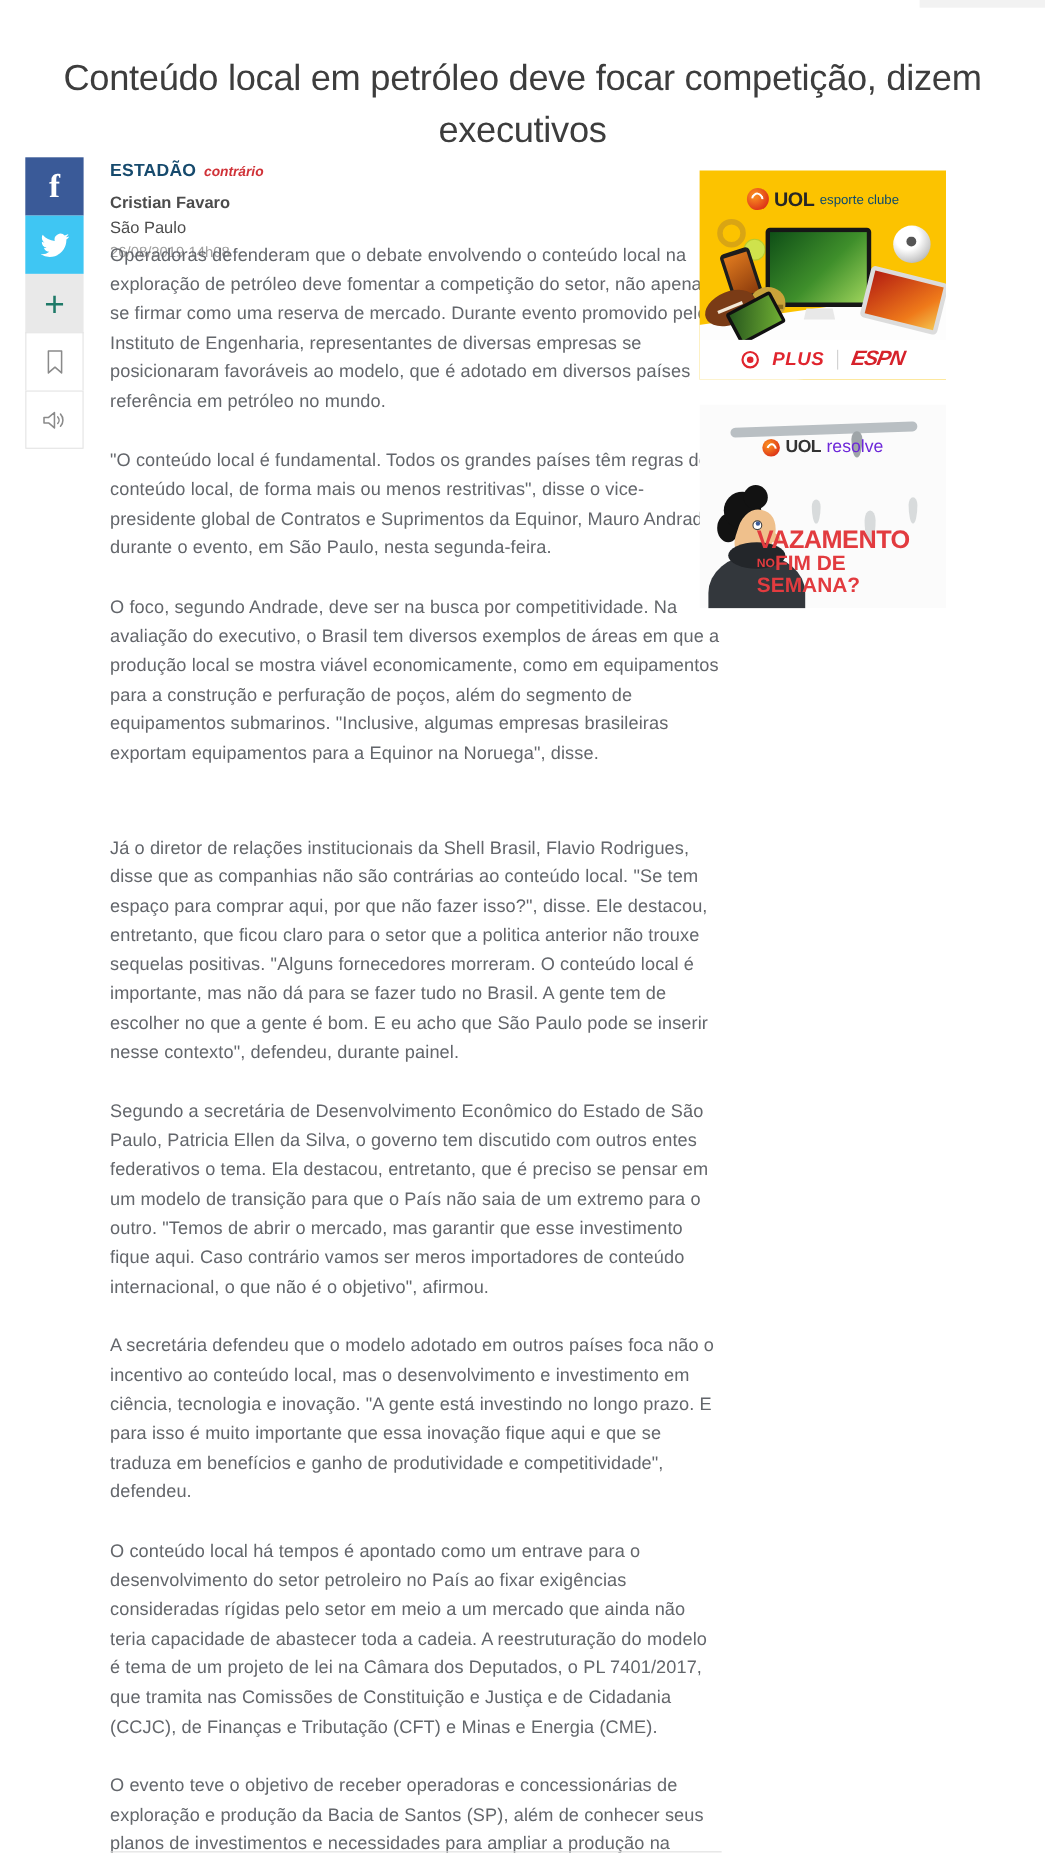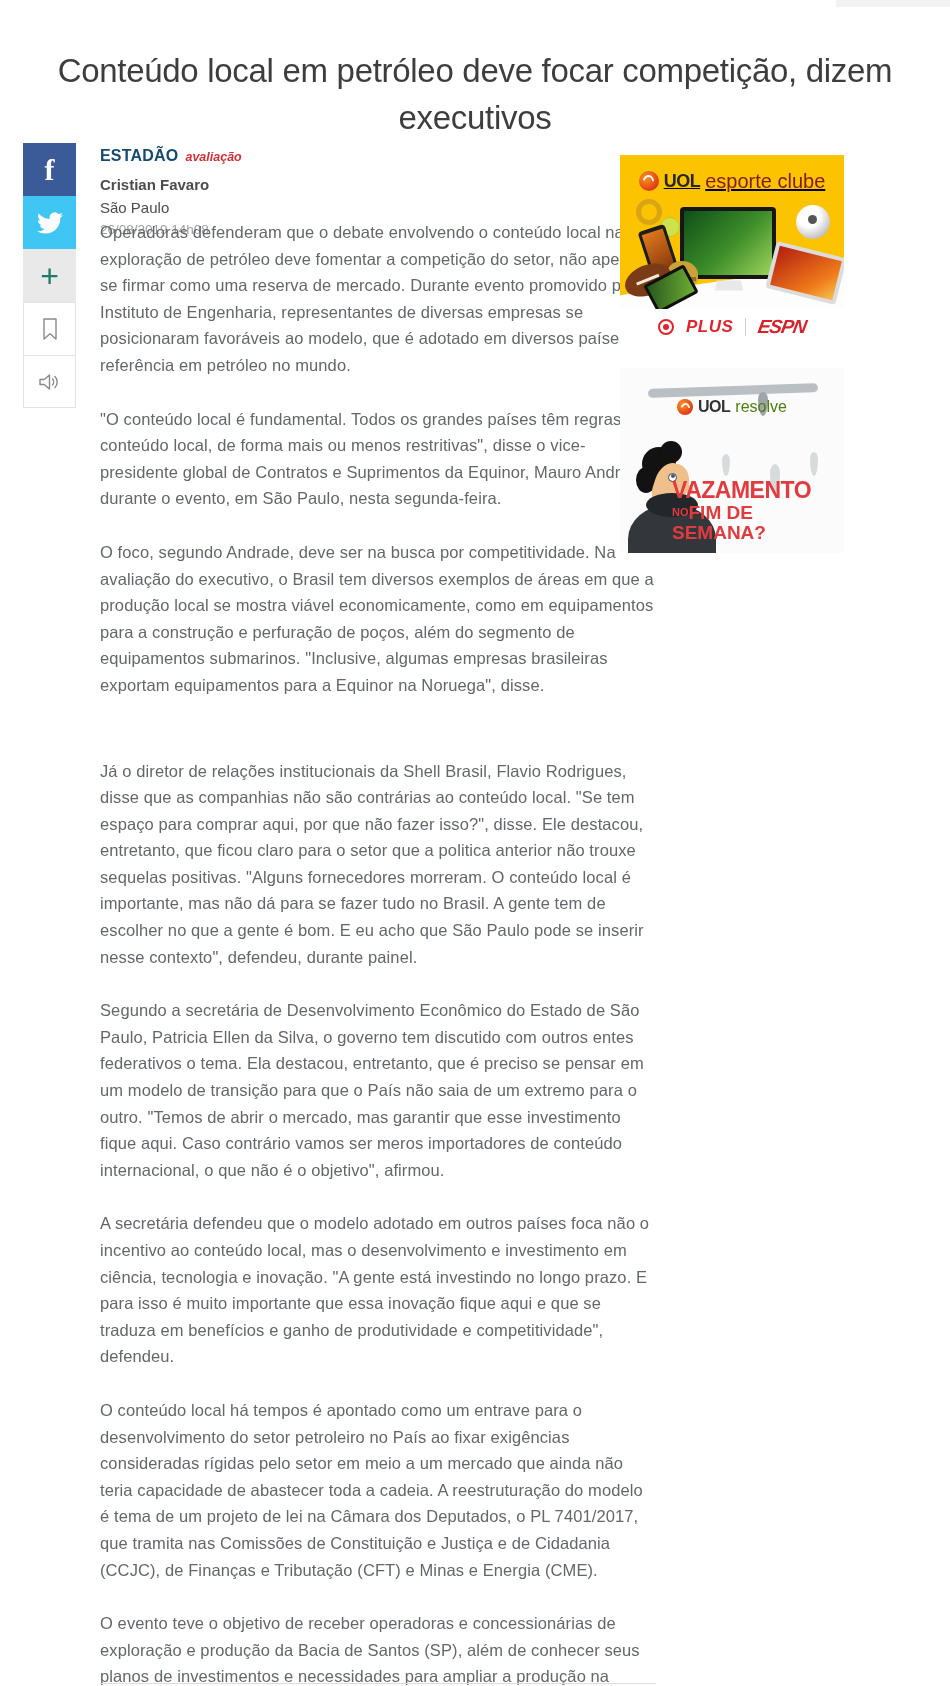--- a/index.html
+++ b/index.html
@@ -47,35 +47,35 @@
   .article{position:absolute;left:100px;top:219px;width:556px;}
   .article p{
     margin:0 0 27px 0;font-size:16.5px;line-height:26.6px;color:#63666b;
     letter-spacing:0.1px;
   }
   .article p.extra-gap{margin-top:59px;}
 
   .bottom-hairline{position:absolute;left:100px;top:1683px;width:556px;height:1px;background:#dedede;}
 
   
-  .ad{position:absolute;left:620px;width:224px;overflow:hidden;cursor:pointer;text-decoration:underline;}
+  .ad{position:absolute;left:636px;width:224px;overflow:hidden;cursor:pointer;}
 
   
   .ad-esporte{top:155px;height:190px;background:#fcc300;}
   .ad-esporte .ad-head{
     height:40px;display:flex;align-items:center;justify-content:center;gap:5px;padding-top:6px;
   }
   .uol-circle{position:relative;display:inline-block;border-radius:50%;
     background:radial-gradient(circle at 35% 35%, #f6821f 15%, #dd3418 75%);}
   .uol-circle::after{content:'';position:absolute;inset:22%;border:2px solid #fff;border-radius:50%;
     border-left-color:transparent;border-bottom-color:transparent;transform:rotate(-40deg);}
   .c20{width:20px;height:20px;}
   .c16{width:16px;height:16px;}
   .brand-uol{font-size:18px;font-weight:bold;color:#262626;letter-spacing:-0.5px;}
-  .brand-suffix{font-size:20px;color:#7f1d1d;font-weight:400;}
+  .brand-suffix{font-size:12px;color:#0c4a6e;font-weight:400;}
 
   .collage{position:relative;height:114px;}
   .white-wedge{position:absolute;left:-12px;bottom:-26px;width:260px;height:62px;background:#fdfdfd;transform:rotate(-8deg);}
   .monitor{position:absolute;left:60px;top:6px;width:96px;height:72px;background:#161616;border-radius:4px;padding:4px;box-sizing:border-box;}
   .monitor-screen{width:100%;height:100%;background:linear-gradient(135deg,#0f4f17 0%,#3f8f2b 55%,#9fd45c 100%);}
   .monitor-stand{position:absolute;left:96px;top:78px;width:26px;height:12px;background:#e8e8e8;transform:perspective(40px) rotateX(35deg);}
   .soccer-ball{position:absolute;left:176px;top:4px;width:34px;height:34px;border-radius:50%;
     background:radial-gradient(circle at 38% 32%, #ffffff 35%, #c9c9c9 70%, #8f8f8f 100%);}
   .soccer-spot{position:absolute;width:9px;height:9px;border-radius:50%;background:#555;left:188px;top:14px;}
   .tennis-ball{position:absolute;left:40px;top:16px;width:20px;height:20px;border-radius:50%;background:#cfe24c;border:1px solid #b8cb2e;box-sizing:border-box;}
@@ -104,21 +104,21 @@
   
   .ad-resolve{top:368px;height:185px;background:#fbfbfb;}
   .ceiling{position:absolute;left:28px;top:18px;width:170px;height:9px;background:#b9bfc3;border-radius:5px;transform:rotate(-2deg);}
   .drop-big{position:absolute;left:138px;top:24px;width:10px;height:24px;background:#9fa5a8;border-radius:50% 50% 50% 50%/30% 30% 70% 70%;}
   .drop{position:absolute;background:#d8dbdc;border-radius:50% 50% 50% 50%/30% 30% 70% 70%;}
   .drop1{left:102px;top:86px;width:8px;height:22px;}
   .drop2{left:150px;top:96px;width:10px;height:30px;}
   .drop3{left:190px;top:84px;width:8px;height:24px;}
   .resolve-head{position:absolute;left:0;top:30px;width:100%;display:flex;align-items:center;justify-content:center;gap:5px;}
   .resolve-uol{font-size:16px;font-weight:bold;color:#333;letter-spacing:-0.5px;}
-  .resolve-suffix{font-size:16px;color:#4d7c0f;font-weight:400;}
+  .resolve-suffix{font-size:16px;color:#6d28d9;font-weight:400;}
 
   .cartoon-man{position:absolute;left:0;bottom:0;width:100px;height:108px;}
   .man-body{position:absolute;left:8px;bottom:-26px;width:88px;height:74px;background:#33373c;border-radius:46% 46% 20% 20%;}
   .man-scarf{position:absolute;left:26px;bottom:36px;width:52px;height:24px;background:#23262a;border-radius:50%;}
   .man-face{position:absolute;left:34px;top:18px;width:34px;height:46px;background:#efc08c;border-radius:50% 50% 60% 40%;transform:rotate(18deg);}
   .man-hair{position:absolute;left:22px;top:2px;width:34px;height:34px;background:#121212;border-radius:50%;}
   .man-hair2{position:absolute;left:40px;top:-4px;width:22px;height:22px;background:#121212;border-radius:50%;}
   .man-hair3{position:absolute;left:16px;top:22px;width:20px;height:26px;background:#121212;border-radius:50%;}
   .man-eye{position:absolute;left:48px;top:28px;width:9px;height:9px;background:#fff;border-radius:50%;border:1px solid #444;box-sizing:border-box;}
   .man-pupil{position:absolute;left:51px;top:29px;width:4px;height:4px;background:#3a5a98;border-radius:50%;}
@@ -171,21 +171,21 @@
           <path d="M15.5 9a4.4 4.4 0 010 6" fill="none" stroke="#8a8a8a" stroke-width="1.4" stroke-linecap="round"></path>
           <path d="M18 6.5a8 8 0 010 11" fill="none" stroke="#8a8a8a" stroke-width="1.4" stroke-linecap="round"></path>
         </svg>
       </span>
     </div>
   </div>
 
   <div class="byline">
     <div class="src-logo">
       <span class="src-main">ESTADÃO</span>
-      <span class="src-sub">avaliação</span>
+      <span class="src-sub">contrário</span>
     </div>
     <div class="byline-author">Cristian Favaro</div>
     <div class="byline-city">São Paulo</div>
     <div class="byline-date">26/08/2019 14h08</div>
   </div>
 
   <div class="article">
       <p><span>Operadoras defenderam que o debate envolvendo o conteúdo local na exploração de petróleo deve fomentar a competição do setor, não apenas se firmar como uma reserva de mercado. Durante evento promovido pelo Instituto de Engenharia, representantes de diversas empresas se posicionaram favoráveis ao modelo, que é adotado em diversos países referência em petróleo no mundo.</span></p>
       <p><span>"O conteúdo local é fundamental. Todos os grandes países têm regras de conteúdo local, de forma mais ou menos restritivas", disse o vice-presidente global de Contratos e Suprimentos da Equinor, Mauro Andrade, durante o evento, em São Paulo, nesta segunda-feira.</span></p>
       <p><span>O foco, segundo Andrade, deve ser na busca por competitividade. Na avaliação do executivo, o Brasil tem diversos exemplos de áreas em que a produção local se mostra viável economicamente, como em equipamentos para a construção e perfuração de poços, além do segmento de equipamentos submarinos. "Inclusive, algumas empresas brasileiras exportam equipamentos para a Equinor na Noruega", disse.</span></p>

